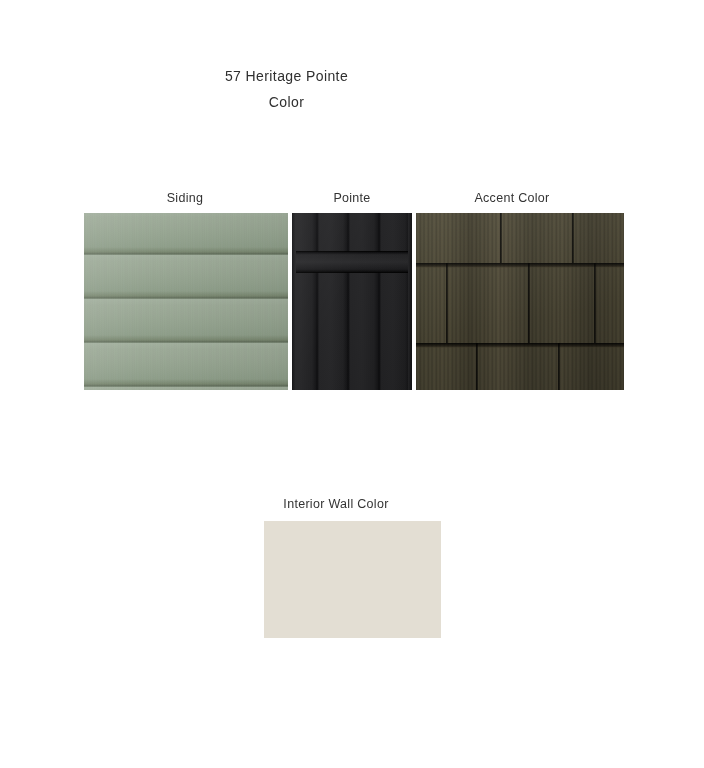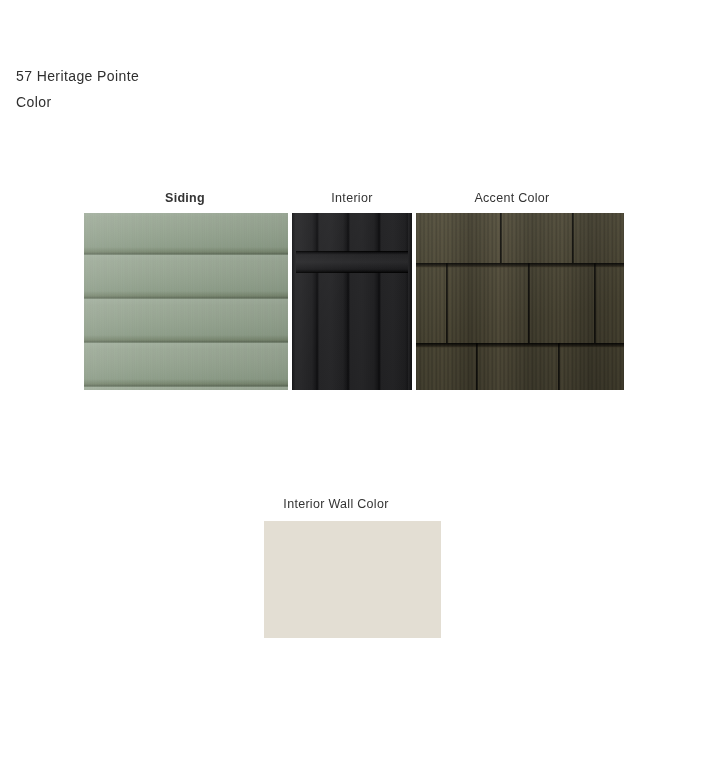--- a/index.html
+++ b/index.html
@@ -14,43 +14,44 @@
     font-family: "Liberation Sans", sans-serif;
     color: #2b2b2b;
     position: relative;
     overflow: hidden;
     -webkit-font-smoothing: antialiased;
   }
 
   
   #title-block {
     position: absolute;
-    left: 16px;
+    left: 0;
     top: 63px;
     width: 573px;
+    text-align: center;
   }
   #title-block .title-line {
     font-size: 14px;
     letter-spacing: 0.4px;
     color: #2f2f2f;
     line-height: 26px;
     font-weight: 400;
   }
 
   
   .swatch-label {
     position: absolute;
     font-size: 12.5px;
     letter-spacing: 0.3px;
     color: #333333;
     text-align: center;
     white-space: nowrap;
     line-height: 14px;
   }
-  #label-siding        { left: 105px; top: 191px; width: 160px; font-weight: bold; }
+  #label-siding        { left: 105px; top: 191px; width: 160px; }
   #label-shutter       { left: 272px; top: 191px; width: 160px; }
   #label-accent-siding { left: 428px; top: 191px; width: 168px; }
   #label-interior      { left: 246px; top: 497px; width: 180px; }
 
   
   #swatch-row {
     position: absolute;
     left: 84px;
     top: 213px;
     width: 540px;
@@ -207,21 +208,21 @@
 </style>
 </head>
 <body style="background-color: rgb(255, 255, 255);">
 
 <div id="title-block">
   <div class="title-line">57 Heritage Pointe</div>
   <div class="title-line">Color</div>
 </div>
 
 <div class="swatch-label" id="label-siding">Siding</div>
-<div class="swatch-label" id="label-shutter">Interior</div>
+<div class="swatch-label" id="label-shutter">Pointe</div>
 <div class="swatch-label" id="label-accent-siding">Accent Color</div>
 
 <div id="swatch-row">
 
   <div class="swatch" id="swatch-siding">
     <div class="lap-sheen"></div>
   </div>
 
   <div class="swatch" id="swatch-shutter">
     <div class="boards"></div>

